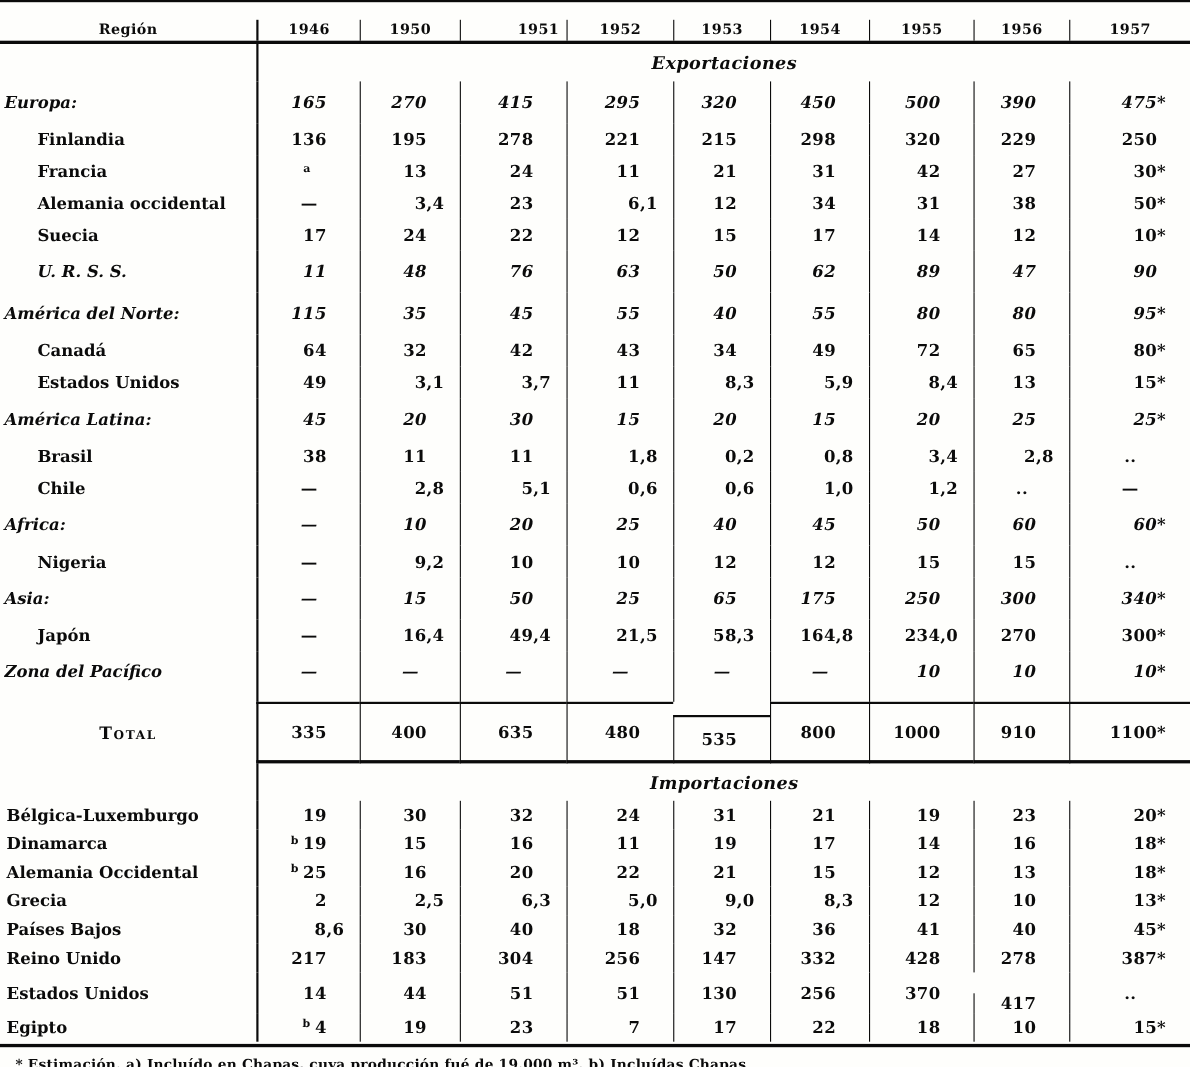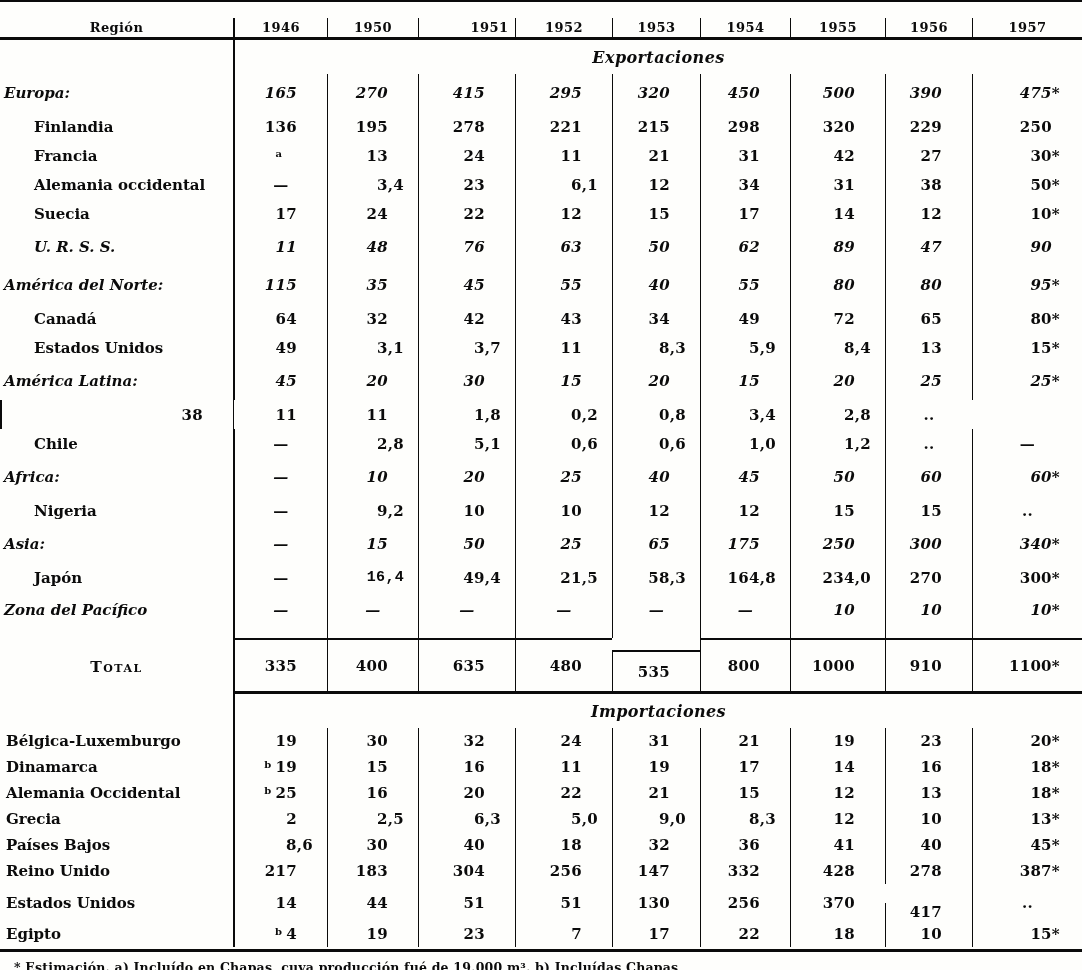--- a/index.html
+++ b/index.html
@@ -195,20 +195,21 @@
           <div class="cell num-cell" style="padding-right: 30px;">20</div>
           <div class="cell num-cell" style="padding-right: 30px;">30</div>
           <div class="cell num-cell" style="padding-right: 30px;">15</div>
           <div class="cell num-cell" style="padding-right: 30px;">20</div>
           <div class="cell num-cell" style="padding-right: 30px;">15</div>
           <div class="cell num-cell" style="padding-right: 30px;">20</div>
           <div class="cell num-cell" style="padding-right: 30px;">25</div>
           <div class="cell num-cell" style="padding-right: 22px;">25*</div>
         </div>
         <div class="row r-country">
+          <div class="cell label-cell">Brasil</div>
           <div class="cell num-cell first-sep" style="padding-right: 30px;">38</div>
           <div class="cell num-cell" style="padding-right: 30px;">11</div>
           <div class="cell num-cell" style="padding-right: 30px;">11</div>
           <div class="cell num-cell" style="padding-right: 14px;">1,8</div>
           <div class="cell num-cell" style="padding-right: 14px;">0,2</div>
           <div class="cell num-cell" style="padding-right: 14px;">0,8</div>
           <div class="cell num-cell" style="padding-right: 14px;">3,4</div>
           <div class="cell num-cell" style="padding-right: 14px;">2,8</div>
           <div class="cell num-cell center">..</div>
         </div>
@@ -256,21 +257,21 @@
           <div class="cell num-cell" style="padding-right: 30px;">25</div>
           <div class="cell num-cell" style="padding-right: 30px;">65</div>
           <div class="cell num-cell" style="padding-right: 30px;">175</div>
           <div class="cell num-cell" style="padding-right: 30px;">250</div>
           <div class="cell num-cell" style="padding-right: 30px;">300</div>
           <div class="cell num-cell" style="padding-right: 22px;">340*</div>
         </div>
         <div class="row r-country">
           <div class="cell label-cell">Japón</div>
           <div class="cell num-cell first-sep center">—</div>
-          <div class="cell num-cell" style="padding-right: 14px; font-family: Liberation Mono, monospace;">16,4</div>
+          <div class="cell num-cell" style="padding-right: 14px;">16,4</div>
           <div class="cell num-cell" style="padding-right: 14px;">49,4</div>
           <div class="cell num-cell" style="padding-right: 14px;">21,5</div>
           <div class="cell num-cell" style="padding-right: 14px;">58,3</div>
           <div class="cell num-cell" style="padding-right: 14px;">164,8</div>
           <div class="cell num-cell" style="padding-right: 14px;">234,0</div>
           <div class="cell num-cell" style="padding-right: 30px;">270</div>
           <div class="cell num-cell" style="padding-right: 22px;">300*</div>
         </div>
         <div class="row r-group pre-total">
           <div class="cell label-cell">Zona del Pacífico</div>

